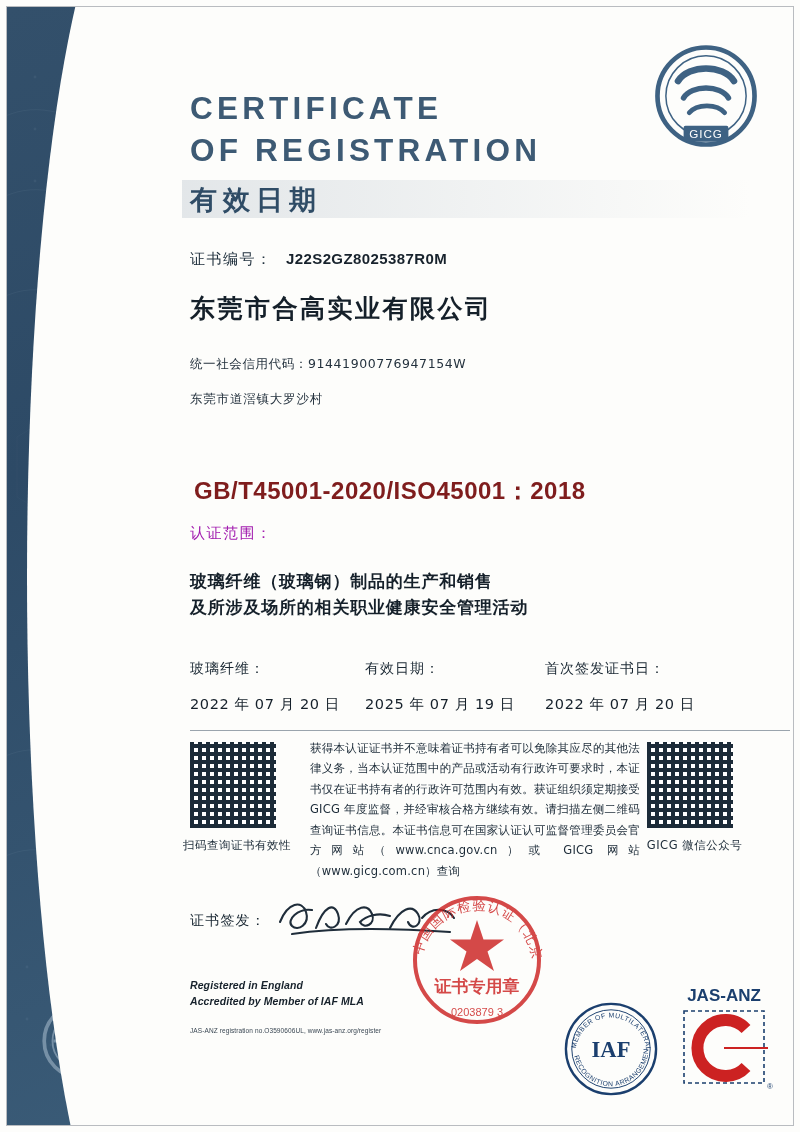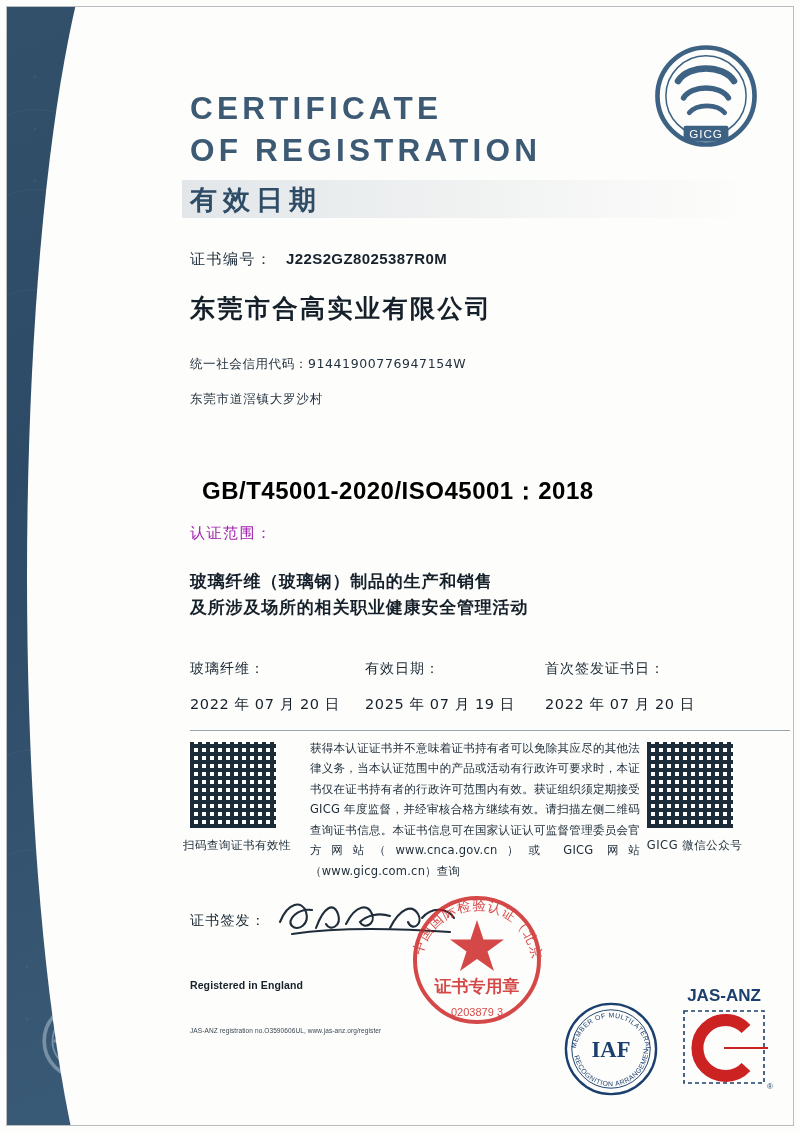--- a/index.html
+++ b/index.html
@@ -166,26 +166,26 @@
     color: #24323e;
   }
   .statement {
     left: 8px;
     top: 435px;
     font-size: 15px;
     letter-spacing: 1.2px;
     color: #1a2833;
   }
   .standard {
-    left: 20px;
+    left: 12px;
     top: 475px;
     font-size: 24px;
     font-weight: bold;
     letter-spacing: 0.5px;
-    color: #000000;
+    color: #7f1d1d;
     font-family: "Liberation Sans", sans-serif;
   }
   .scope-label {
     left: 8px;
     top: 524px;
     font-size: 15px;
     letter-spacing: 1.5px;
     color: #a21caf;
   }
   .scope-text {
@@ -300,20 +300,21 @@
     font-weight: bold;
     color: #16212b;
     letter-spacing: 0.2px;
   }
   .addr-en {
     position: absolute;
     left: 8px;
     top: 978px;
     font-family: "Liberation Sans", sans-serif;
     font-size: 10.5px;
+    font-style: italic;
     font-weight: bold;
     color: #16212b;
     line-height: 1.5;
     letter-spacing: 0.1px;
   }
   .reg-note {
     position: absolute;
     left: 8px;
     top: 1027px;
     font-family: "Liberation Sans", sans-serif;
@@ -469,20 +470,21 @@
           <textPath href="#arcTop" startOffset="6%">中国国际检验认证（北京）有限公司</textPath>
         </text>
         <polygon points="80,40 86.5,59.5 107,59.5 90.5,71.5 97,91 80,79 63,91 69.5,71.5 53,59.5 73.5,59.5" fill="#cc2222"></polygon>
         <text x="80" y="112" fill="#cc2222" font-size="17" font-weight="bold" text-anchor="middle" font-family="DejaVu Sans, sans-serif">证书专用章</text>
         <text x="80" y="136" fill="#cc2222" font-size="11" text-anchor="middle" font-family="Liberation Sans, sans-serif">0203879 3</text>
       </g>
     </svg>
 
     <div class="addr-en">
       <div>Registered in England</div>
+      <div>Accredited by Member of IAF MLA</div>
     </div>
     <div class="reg-note">JAS-ANZ registration no.O3590606UL, www.jas-anz.org/register</div>
 
     <svg class="iaf-mark" viewBox="0 0 100 100">
       <circle cx="50" cy="50" r="46" fill="none" stroke="#1b3f6e" stroke-width="2.4"></circle>
       <circle cx="50" cy="50" r="40" fill="none" stroke="#1b3f6e" stroke-width="1"></circle>
       <path id="iafTop" d="M 14 54 A 36 36 0 0 1 86 54" fill="none"></path>
       <path id="iafBot" d="M 12 50 A 38 38 0 0 0 88 50" fill="none"></path>
       <text fill="#1b3f6e" font-size="7" font-family="Liberation Sans, sans-serif" letter-spacing="0.5">
         <textPath href="#iafTop" startOffset="4%">MEMBER OF MULTILATERAL</textPath>

